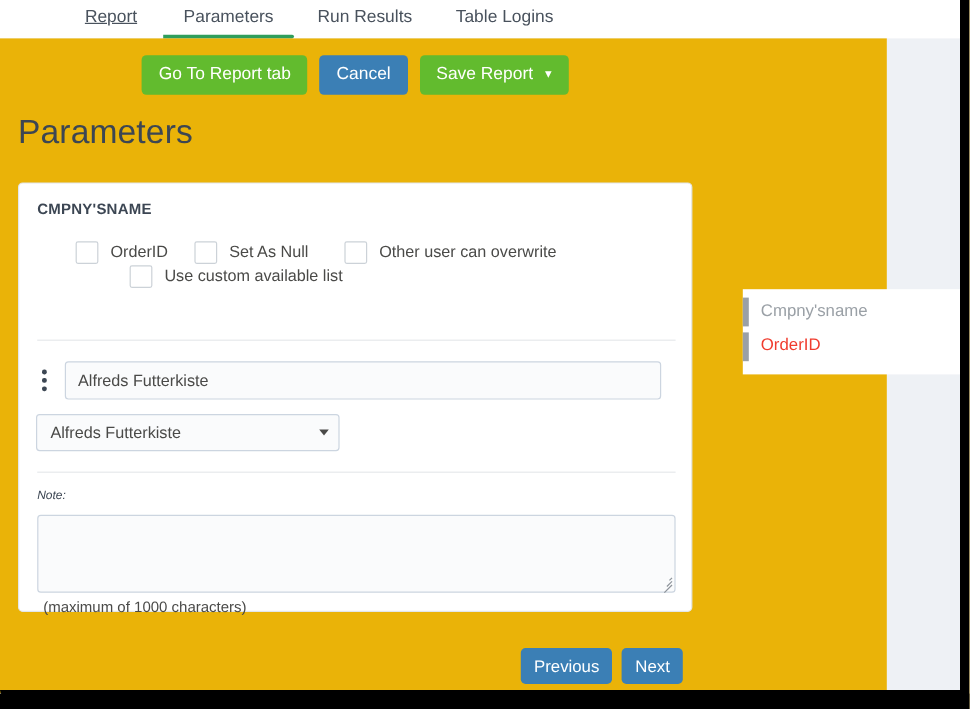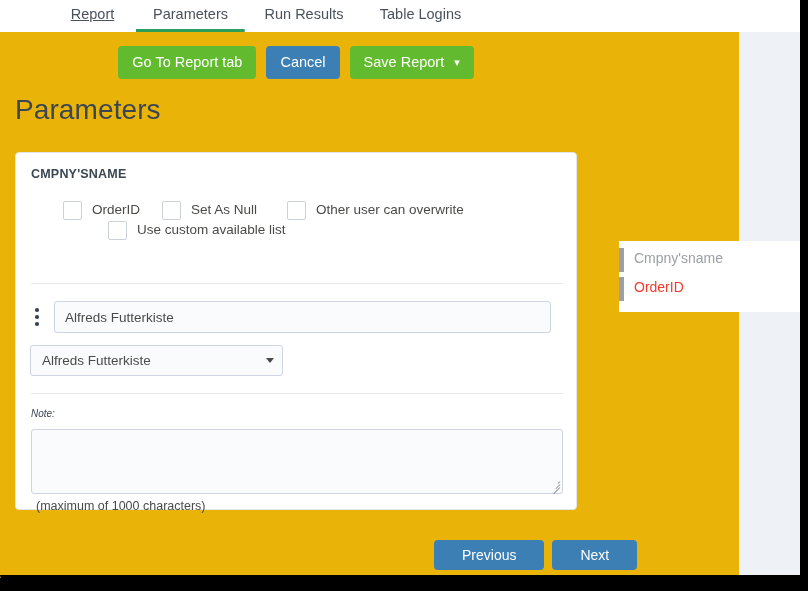--- a/index.html
+++ b/index.html
@@ -323,21 +323,21 @@
     display: inline-block;
     vertical-align: top;
     border: none;
     border-radius: 4px;
     background: #3b7fb5;
     color: #ffffff;
     font-size: 14px;
     font-family: "Liberation Sans", sans-serif;
     height: 30px;
     line-height: 30px;
-    padding: 0 28px;
+    padding: 0 11px;
     cursor: pointer;
   }
   #navgap { display: inline-block; width: 8px; }
 </style>
 </head>
 <body>
 
 <div id="frame">
 
   <div id="tabbar">

